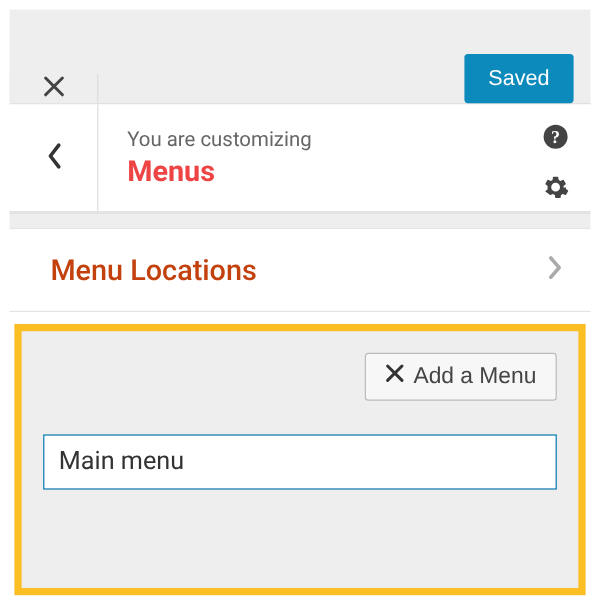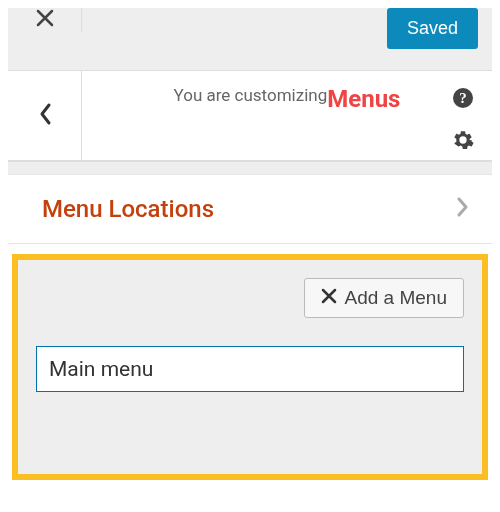--- a/index.html
+++ b/index.html
@@ -8,22 +8,22 @@
       background: #fff;
       width: 500px;
       height: 512px;
       padding: 8px;
     }
     .container {
       width: 100%;
     }
     .top-bar {
       display: flex;
-      align-items: flex-start;
-      height: 63px;
+      align-items: flex-end;
+      height: 79px;
       background: #eeeeee;
       border-bottom: 1px solid #ddd;
     }
     .close-cell {
       width: 74px;
       display: flex;
       align-items: center;
       justify-content: center;
       border-right: 1px solid #ddd;
       background: #eeeeee;
@@ -59,21 +59,21 @@
       display: flex;
       align-items: center;
       justify-content: center;
       border-right: 1px solid #ddd;
     }
     .back-icon svg { width: 14px; height: 24px; }
     .header-text {
       flex: 1;
       padding: 14px 24px;
       display: flex;
-      flex-direction: row;
+      flex-direction: column;
       justify-content: center;
       position: relative;
     }
     .customizing-label {
       font-size: 17px;
       color: #666;
       font-weight: 400;
       margin-bottom: 2px;
     }
     .section-title {

